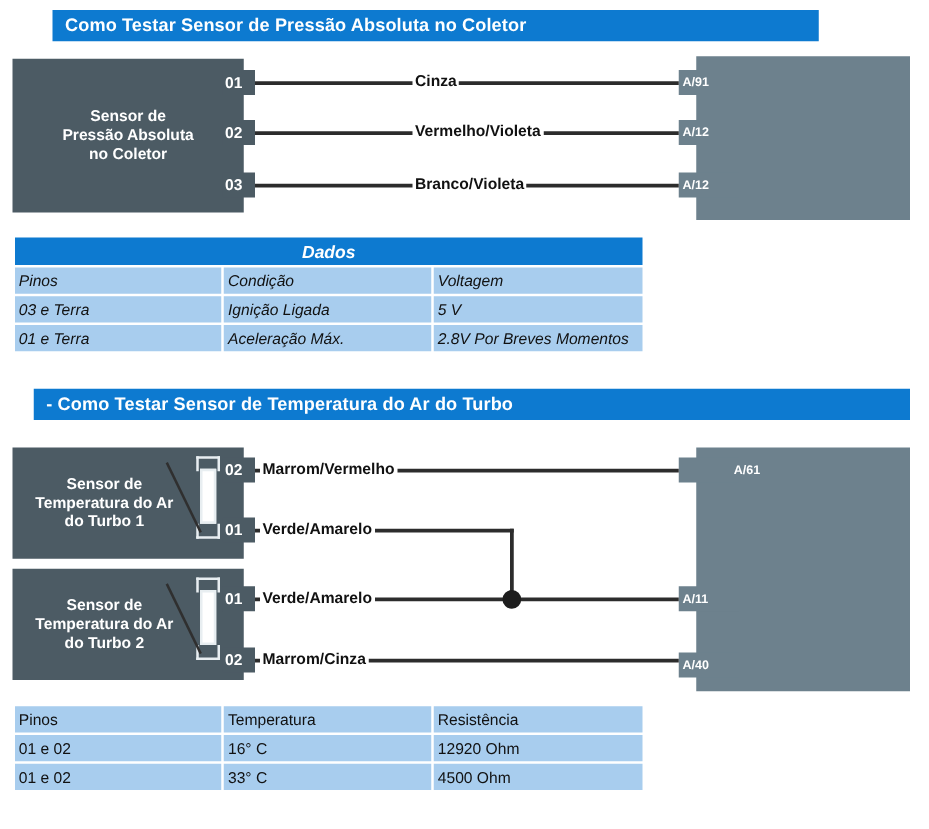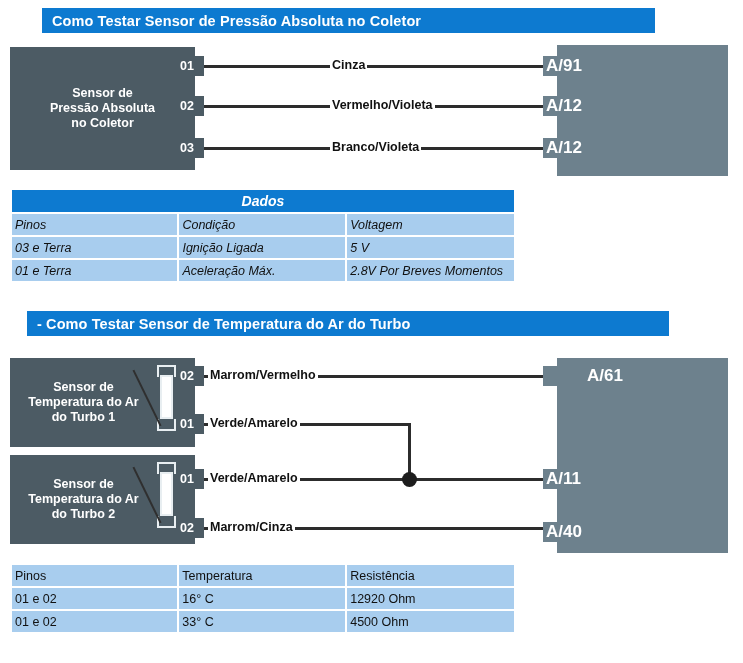--- a/index.html
+++ b/index.html
@@ -64,21 +64,21 @@
     color:#ffffff;
     font-weight:bold;
     font-size:12.5px;
     justify-content:flex-start;
     padding-left:2px;
   }
   .pin-tab.right-dst{          
     background:#6d818d;
     color:#ffffff;
     font-weight:bold;
-    font-size:17px;
+    font-size:10px;
     justify-content:flex-start;
     padding-left:3px;
   }
 
   
   .wire-h{
     position:absolute;
     height:3px;
     background:#2c2c2c;
   }
@@ -206,21 +206,21 @@
       <td>5 V</td>
     </tr>
     <tr>
       <td>01 e Terra</td>
       <td>Aceleração Máx.</td>
       <td>2.8V Por Breves Momentos</td>
     </tr>
   </tbody>
     </table>
 
-  <div class="sec-header" style="left:27px;top:311px;width:642px;height:25px;">- Como Testar Sensor de Temperatura do Ar do Turbo</div>
+  <div class="sec-header" style="left:27px;top:311px;width:701px;height:25px;">- Como Testar Sensor de Temperatura do Ar do Turbo</div>
 
   <div class="sensor-box" style="left:10px;top:358px;width:185px;height:89px;">
     <div class="cap" style="white-space:pre-line;padding-right:42px;">Sensor de
 Temperatura do Ar
 do Turbo 1</div>
   </div>
   <div class="thermistor" style="left:152px;top:363px;width:30px;height:72px;">
     <div class="lead-top"></div>
     <div class="body"></div>
     <div class="lead-bot"></div>

